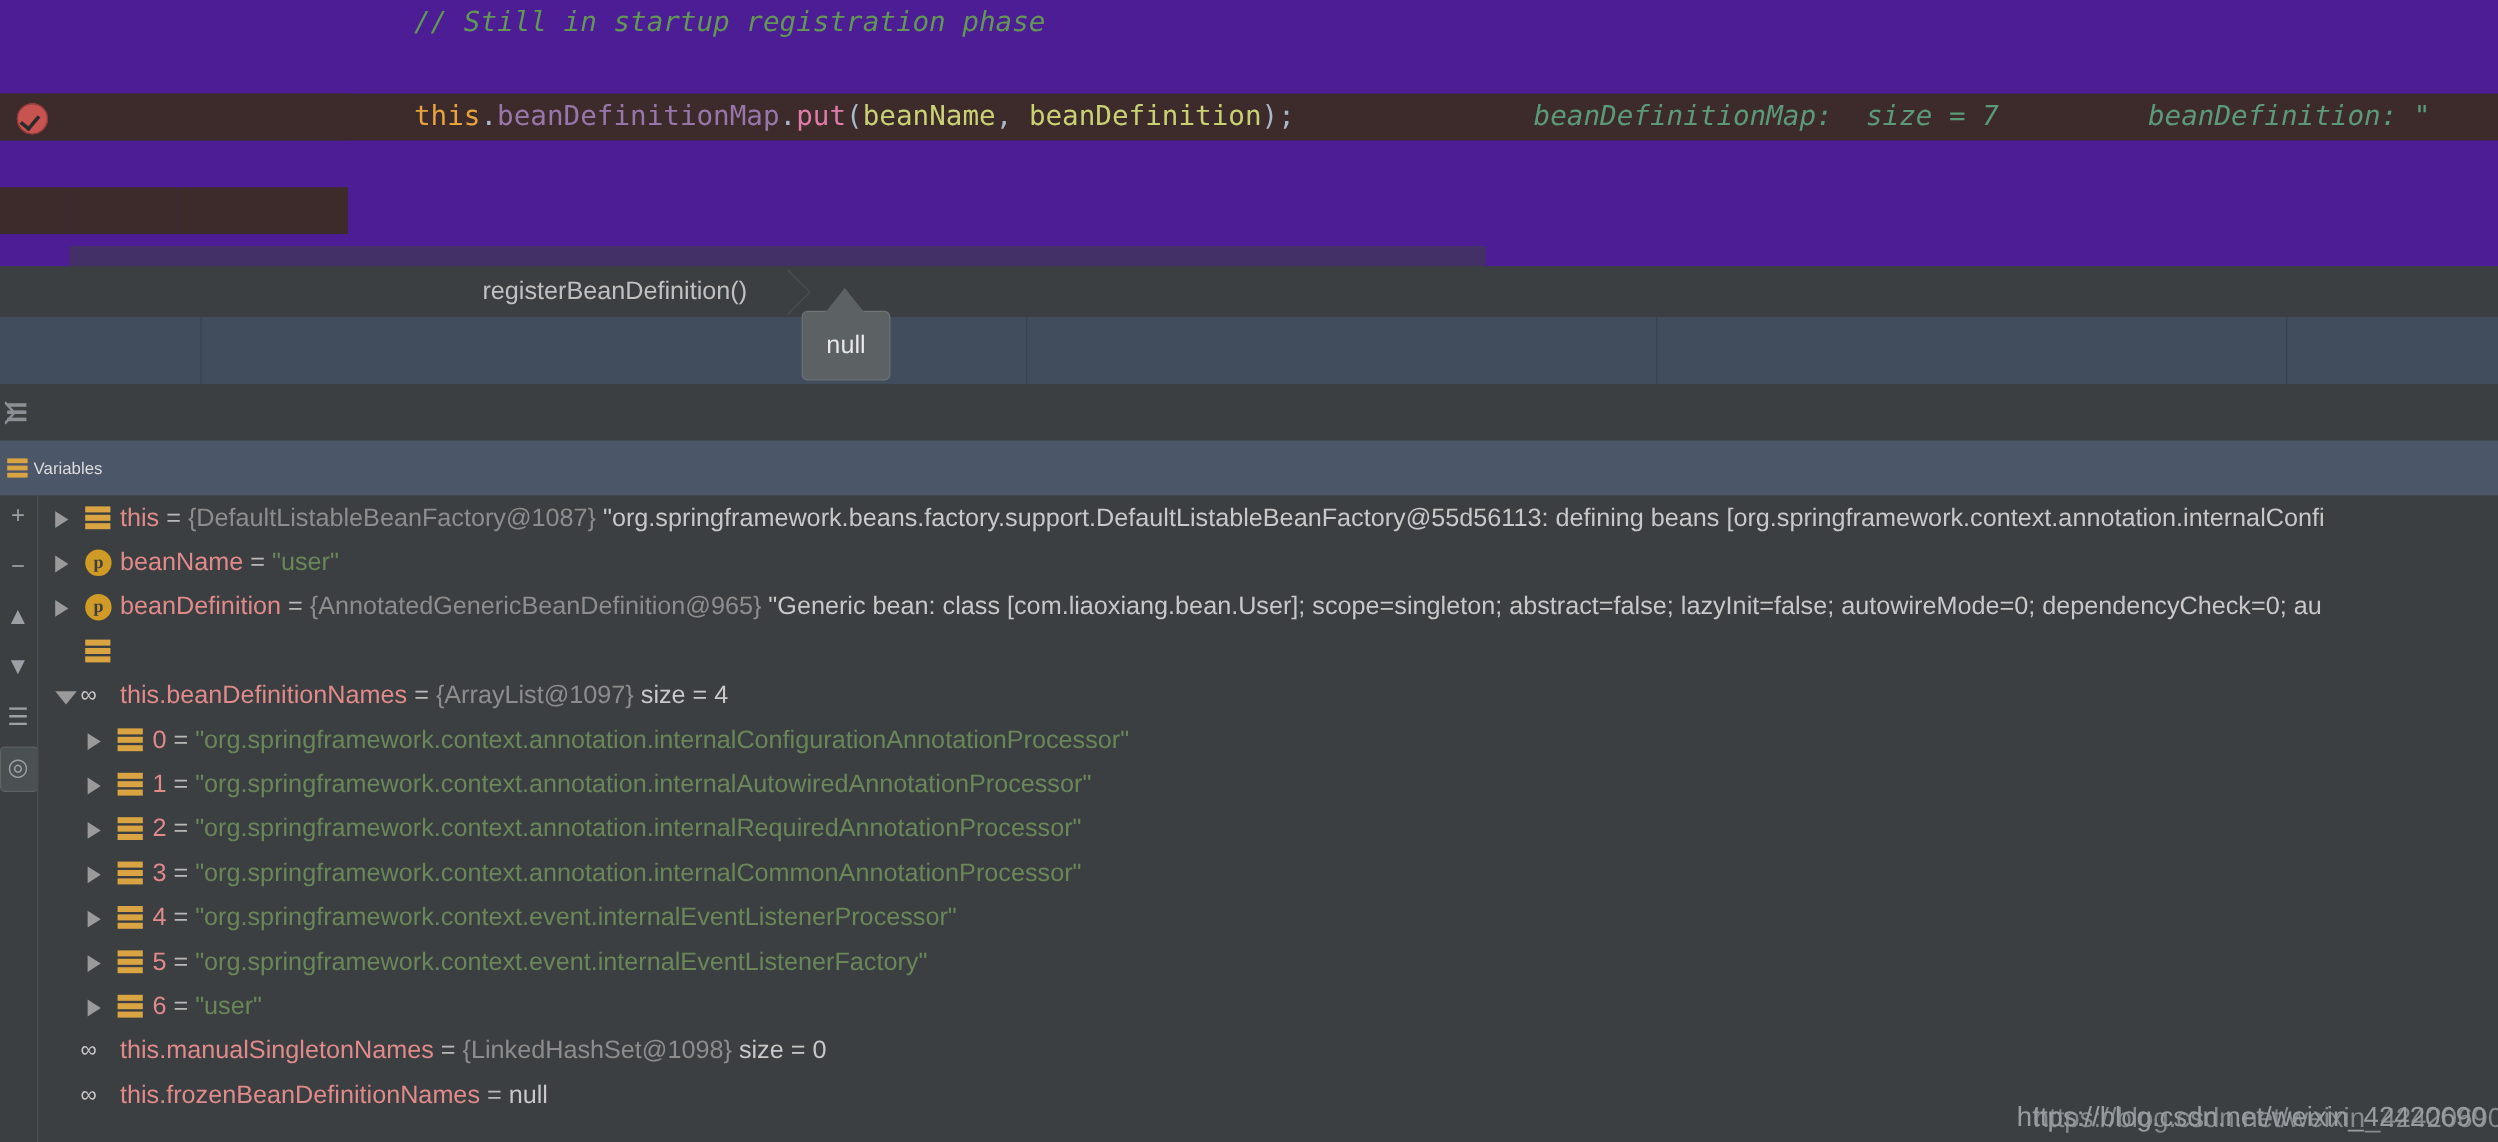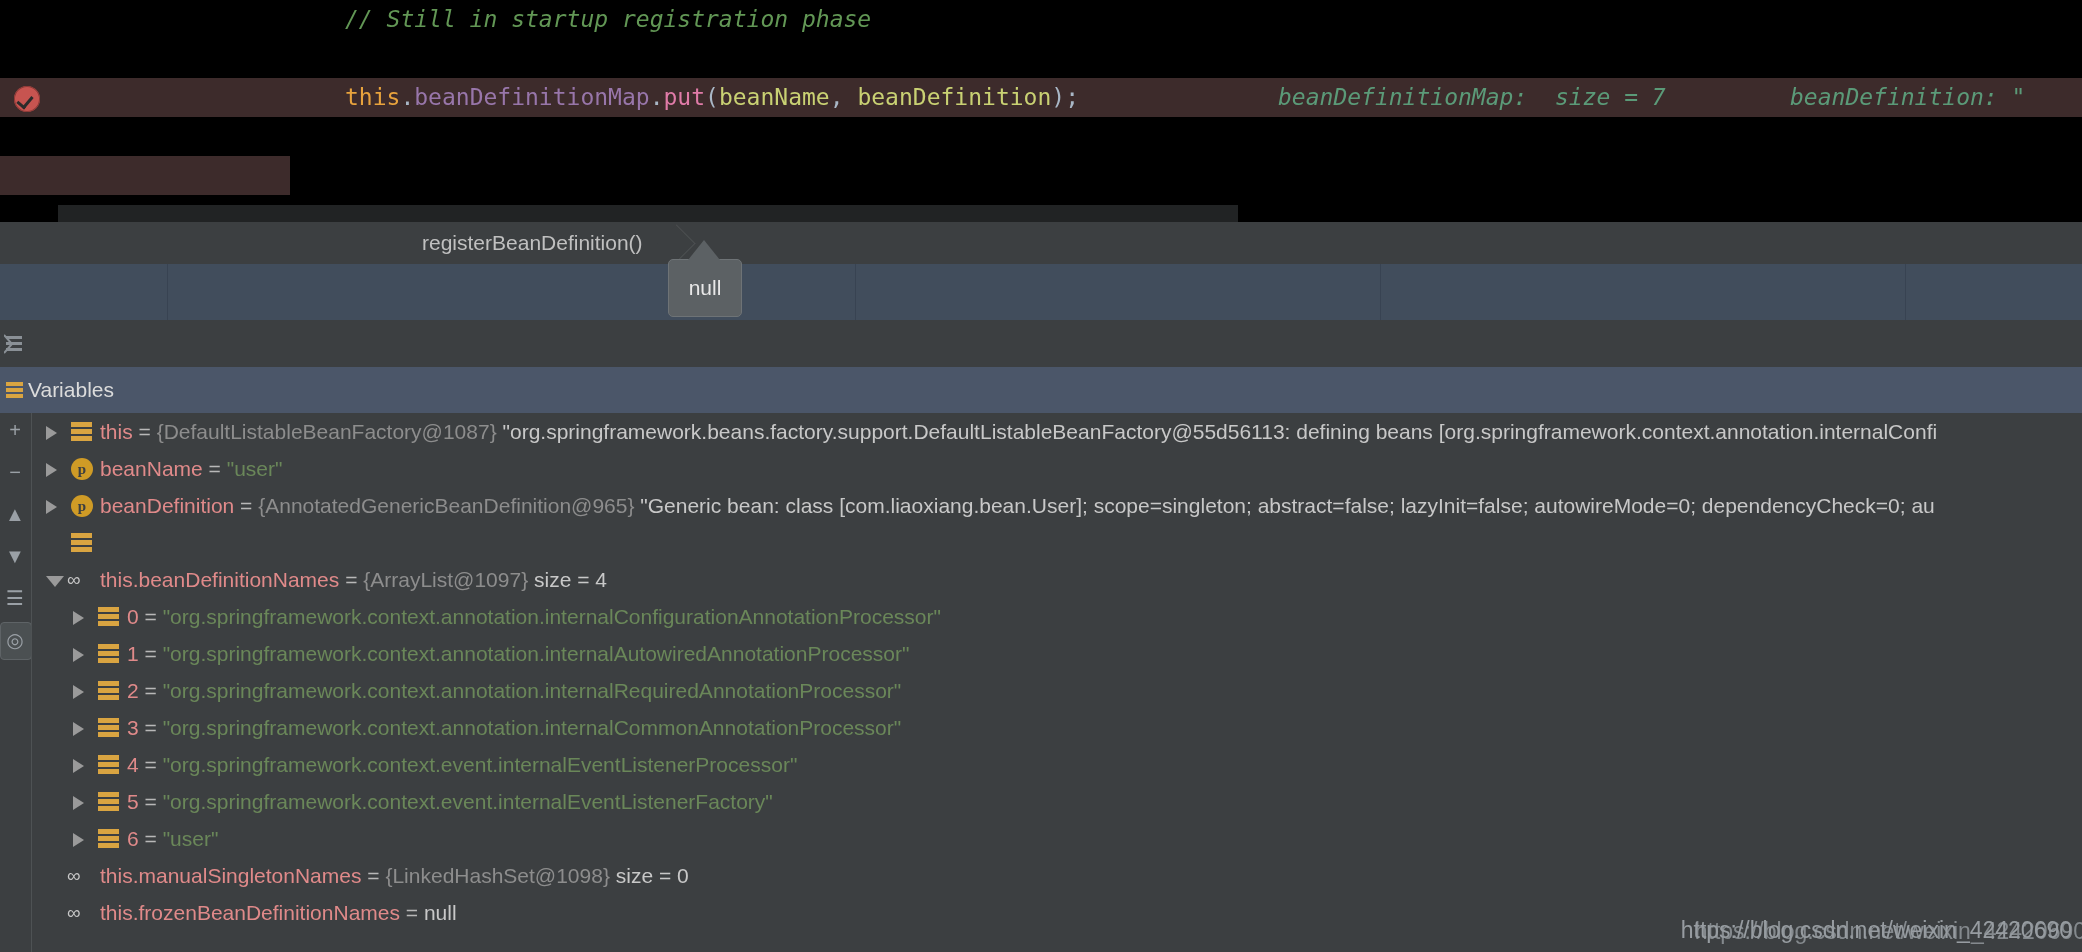--- a/index.html
+++ b/index.html
@@ -2,21 +2,21 @@
 <html><head>
 <meta charset="utf-8">
 <style>
   html,body{margin:0;padding:0;background:#3c3f41;}
   body{
     width:2082px;height:952px;overflow:hidden;position:relative;
     font-family:"Liberation Sans","DejaVu Sans",sans-serif;
     color:#bbbbbb;
   }
   
-  #editor{position:absolute;left:0;top:0;width:2082px;height:222px;background:#000000;overflow:hidden;}
+  #editor{position:absolute;left:0;top:0;width:2082px;height:222px;background:#4c1d95;overflow:hidden;}
   .code-line{position:relative;height:39px;line-height:39px;white-space:pre;
     font-family:"DejaVu Sans Mono","Liberation Mono",monospace;font-size:23px;}
   .gut{position:absolute;left:0;top:0;width:290px;height:39px;}
   .g1{position:absolute;left:0;width:58px;height:39px;background:#313335;}
   .g2{position:absolute;left:58px;width:90px;height:39px;background:#313335;}
   .g3{position:absolute;left:148px;width:72px;height:39px;background:#313335;}
   .g4{position:absolute;left:220px;width:70px;height:39px;background:#313335;}
   .code-text{position:absolute;left:290px;top:0;white-space:pre;}
   .ln-breakpoint{background:#3d2b2b;}
   .ln-breakpoint .g1,.ln-breakpoint .g2,.ln-breakpoint .g3,.ln-breakpoint .g4{background:#3d2b2b;}
@@ -34,21 +34,21 @@
   .bp-icon:after{content:"";position:absolute;left:6px;top:7px;width:7px;height:12px;
     border-right:3px solid #2b2b2b;border-bottom:3px solid #2b2b2b;transform:rotate(40deg);}
   #fade{position:absolute;left:58px;top:205px;width:1180px;height:17px;background:#3c3f41;opacity:.55;}
 
   
   #breadcrumb{position:absolute;left:0;top:222px;width:2082px;height:42px;background:#3c3f41;}
   .crumb{position:absolute;top:0;height:42px;line-height:42px;font-size:21px;color:#c0c0c0;padding:0 34px 0 14px;}
   .crumb:after{content:"";position:absolute;right:-13px;top:8px;width:26px;height:26px;
     background:#3c3f41;transform:rotate(45deg);border-top:1px solid #4d5052;border-right:1px solid #4d5052;}
   #crumb0{left:66px;}
-  #crumb1{left:408px;text-align:center;}
+  #crumb1{left:388px;text-align:center;}
 
   
   #tooltip{position:absolute;left:668px;top:259px;width:72px;height:56px;background:#5c6164;
     border:1px solid #6e7376;border-radius:5px;color:#e8e8e8;font-size:21px;
     display:flex;align-items:center;justify-content:center;z-index:40;}
   #tooltip-arrow{position:absolute;left:688px;top:240px;width:0;height:0;
     border-left:16px solid transparent;border-right:16px solid transparent;
     border-bottom:20px solid #5c6164;z-index:41;}
 
   
@@ -56,21 +56,21 @@
   .strip-sep{position:absolute;top:0;width:1px;height:56px;background:#384352;}
 
   
   #tabstrip{position:absolute;left:0;top:320px;width:2082px;height:47px;background:#3c3f41;
     border-bottom:1px solid #323539;}
   #tabstrip-icon{position:absolute;left:4px;top:13px;width:22px;height:22px;}
 
   
   #varsheader{position:absolute;left:0;top:367px;width:2082px;height:46px;background:#4b5669;}
   #varsheader .vicon{position:absolute;left:4px;top:12px;}
-  #varsheader .vlabel{position:absolute;left:28px;top:0;height:46px;line-height:46px;font-size:21px;color:#dcdcdc;}
+  #varsheader .vlabel{position:absolute;left:28px;top:0;height:46px;line-height:46px;font-size:14px;color:#dcdcdc;}
 
   
   #rail{position:absolute;left:0;top:413px;width:30px;height:539px;background:#3c3f41;}
   .rail-btn{position:absolute;left:2px;width:26px;height:26px;}
   .rail-glyph{position:absolute;left:0;top:0;width:26px;height:26px;color:#9aa0a6;font-size:20px;
     display:flex;align-items:center;justify-content:center;line-height:1;}
   #rail-active{position:absolute;left:0px;top:75px;width:30px;height:36px;
     background:#4b5052;border:1px solid #5e6366;border-radius:4px;}
 
   

